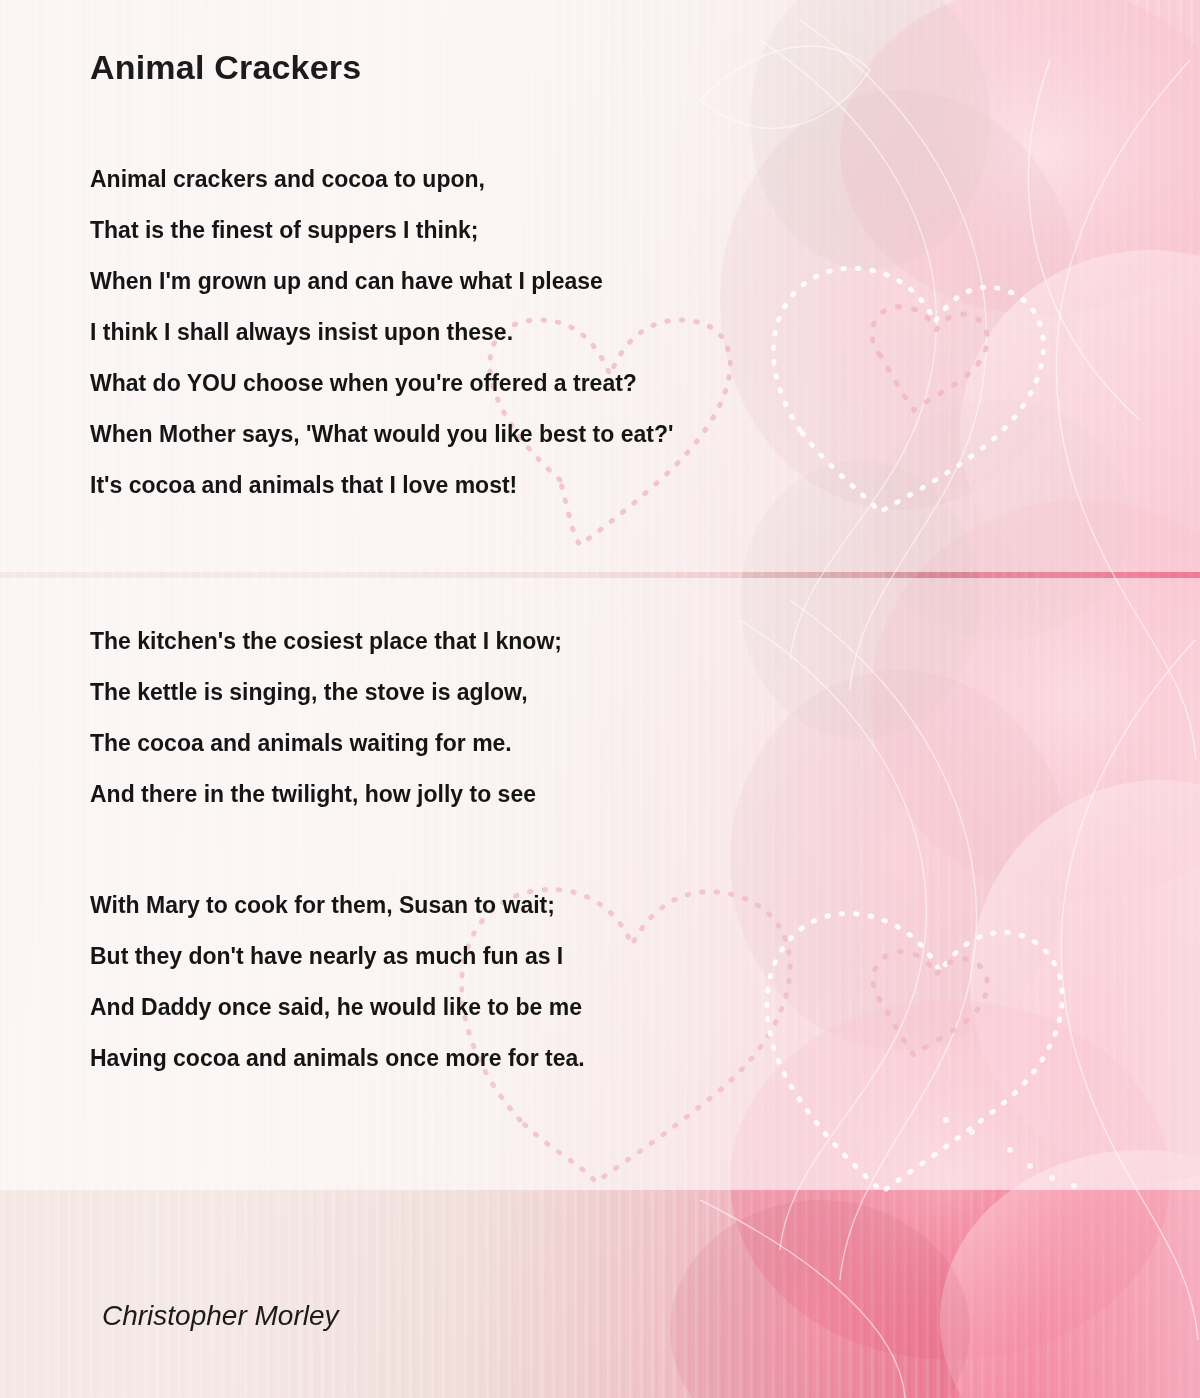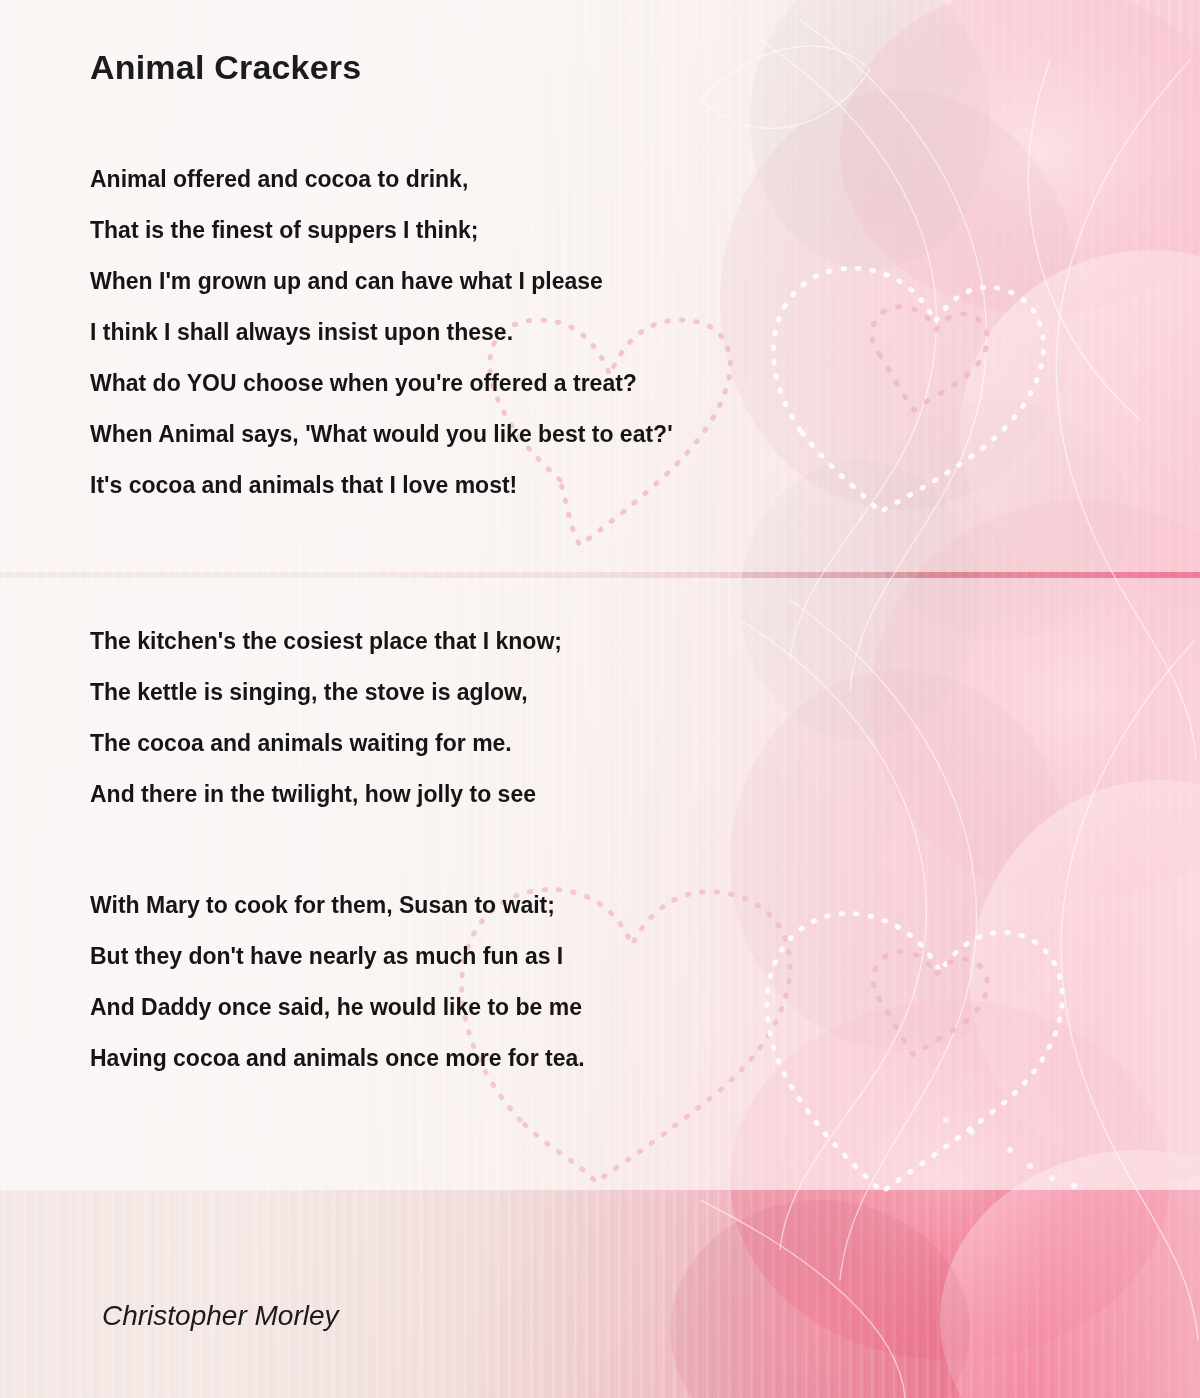--- a/index.html
+++ b/index.html
@@ -199,26 +199,26 @@
   </div>
 
   <div class="band b1"></div>
   <div class="band b2"></div>
 
   <div class="content">
 
     <div class="title">Animal Crackers</div>
 
     <div class="stanza s1">
-      <div class="line">Animal offered and cocoa to drink,</div>
+      <div class="line">Animal crackers and cocoa to upon,</div>
       <div class="line">That is the finest of suppers I think;</div>
       <div class="line">When I'm grown up and can have what I please</div>
       <div class="line">I think I shall always insist upon these.</div>
       <div class="line">What do YOU choose when you're offered a treat?</div>
-      <div class="line">When Animal says, 'What would you like best to eat?'</div>
+      <div class="line">When Mother says, 'What would you like best to eat?'</div>
       <div class="line">It's cocoa and animals that I love most!</div>
     </div>
 
     <div class="stanza s2">
       <div class="line">The kitchen's the cosiest place that I know;</div>
       <div class="line">The kettle is singing, the stove is aglow,</div>
       <div class="line">The cocoa and animals waiting for me.</div>
       <div class="line">And there in the twilight, how jolly to see</div>
     </div>
 

